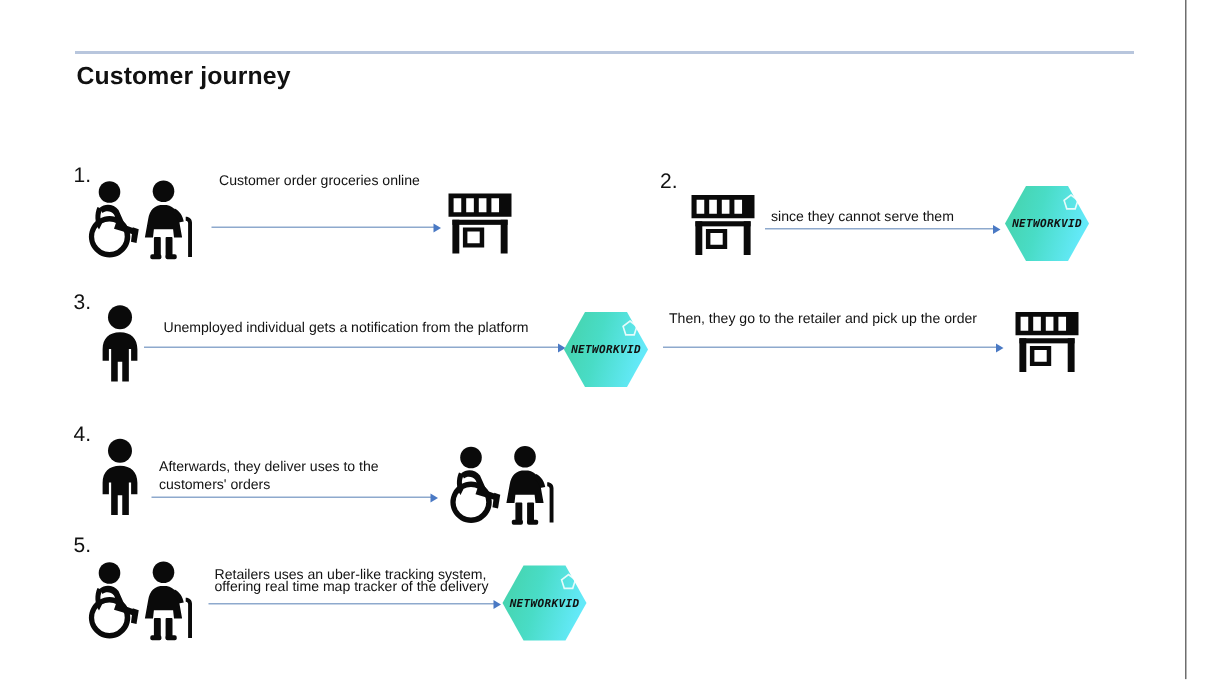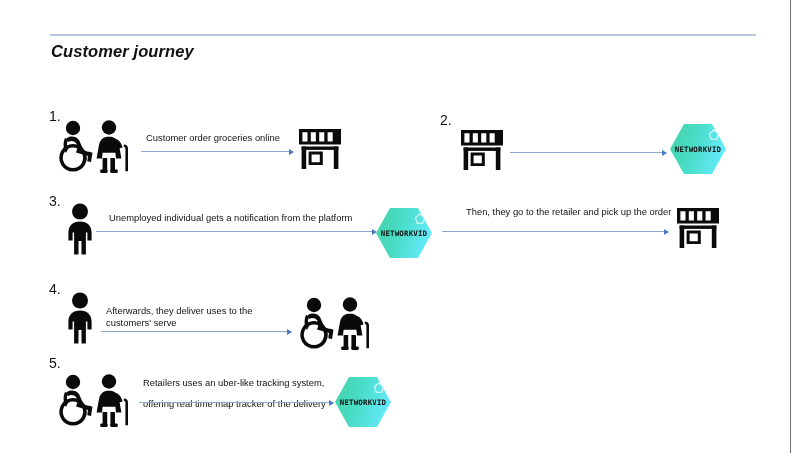--- a/index.html
+++ b/index.html
@@ -34,21 +34,20 @@
     background: #b8c6dd;
   }
   .slide-title {
     position: absolute;
     left: 51px;
     top: 42px;
     font-size: 16.5px;
     font-weight: bold;
     color: #111111;
     letter-spacing: 0.1px;
-    font-style: italic;
   }
   .step-num {
     position: absolute;
     font-size: 14px;
     color: #111111;
     font-weight: normal;
   }
   .caption {
     position: absolute;
     font-size: 9.4px;
@@ -87,20 +86,21 @@
   .nv-logo .nv-text {
     position: absolute;
     left: 50%;
     top: 50%;
     transform: translate(-50%, -50%);
     font-family: "DejaVu Sans Mono", monospace;
     font-weight: bold;
     color: #111111;
     white-space: nowrap;
     letter-spacing: 0.2px;
+    font-style: italic;
   }
 </style>
 </head>
 <body>
 
 <div id="slide">
 
   <div class="right-edge-line"></div>
 
   <div class="title-rule"></div>
@@ -133,21 +133,21 @@
         <rect x="43.2" y="51.5" width="7.4" height="3.4" rx="1.2"></rect>
         <rect x="53.4" y="51.5" width="7.4" height="3.4" rx="1.2"></rect>
 
         <path d="M59.5 21 c3.2 1.6 5.4 5 6 8.6 l-3.4 0.8 c-0.6 -2.8 -2.2 -5.2 -4.3 -6.3 Z"></path>
 
         <path d="M66.8 26.5 c2.6 0 4.2 1.6 4.2 4 l0 22.8 h-2.6 l0 -22.6 c0 -1 -0.6 -1.6 -1.6 -1.6 Z"></path>
       </g>
     </svg>
   </div>
 
-  <div class="caption" style="left:146px; top:132px; width:200px;">Customer order groceries online</div>
+  <div class="caption" style="left:146px; top:114px; width:200px;">Customer order groceries online</div>
 
   <div class="arrow" style="left:141px; top:147px; width:154px;">
     <div class="shaft" style="width:149px;"></div>
     <div class="head" style="left:148px;"></div>
   </div>
 
   <div class="icon-wrap" style="left:298px; top:127px;">
     <svg width="44" height="43" viewBox="0 0 44 43" aria-hidden="true">
       <g fill="#0a0a0a">
 
@@ -170,20 +170,21 @@
       <g fill="#0a0a0a">
         <path d="M1 2 h42 v15.5 h-42 Z M4.4 5.2 v9.3 h5.1 V5.2 Z M12.8 5.2 v9.3 h5.1 V5.2 Z M21.2 5.2 v9.3 h5.1 V5.2 Z M29.6 5.2 v9.3 h5.1 V5.2 Z"></path>
         <rect x="3.6" y="19.5" width="4.6" height="22.5"></rect>
         <rect x="35.8" y="19.5" width="4.6" height="22.5"></rect>
         <rect x="3.6" y="19.5" width="36.8" height="3.4"></rect>
         <path d="M10.6 24.6 h14.2 v13.4 h-14.2 Z M13.6 27.4 v7.8 h8.2 v-7.8 Z"></path>
       </g>
     </svg>
   </div>
 
+  <div class="caption" style="left:514px; top:138px; width:178px;">since they cannot serve them</div>
 
   <div class="arrow" style="left:510px; top:148px; width:158px;">
     <div class="shaft" style="width:153px;"></div>
     <div class="head" style="left:152px;"></div>
   </div>
 
   <div class="nv-logo" style="left:668px; top:122px; width:60px; height:54px;">
     <svg width="60" height="54" viewBox="0 0 60 54" aria-hidden="true">
       <defs>
         <linearGradient id="nvg1" x1="0" y1="0" x2="1" y2="0.25">
@@ -224,21 +225,21 @@
           <stop offset="48%" stop-color="#49dcc6"></stop>
           <stop offset="100%" stop-color="#63e9f8"></stop>
         </linearGradient>
       </defs>
       <polygon points="16,2 44,2 58,27 44,52 16,52 2,27" fill="url(#nvg2)"></polygon>
       <path d="M46 8 l4.6 3.6 l-1.8 5.6 h-5.6 l-1.8 -5.6 Z" fill="none" stroke="#ffffff" stroke-width="1.1" opacity="0.85"></path>
     </svg>
     <div class="nv-text" style="font-size:7.4px;">NETWORKVID</div>
   </div>
 
-  <div class="caption" style="left:446px; top:206px; width:270px;margin-left:20px;">Then, they go to the retailer and pick up the order</div>
+  <div class="caption" style="left:446px; top:206px; width:270px;">Then, they go to the retailer and pick up the order</div>
 
   <div class="arrow" style="left:442px; top:227px; width:228px;">
     <div class="shaft" style="width:223px;"></div>
     <div class="head" style="left:222px;"></div>
   </div>
 
   <div class="icon-wrap" style="left:676px; top:206px;">
     <svg width="44" height="43" viewBox="0 0 44 43" aria-hidden="true">
       <g fill="#0a0a0a">
         <path d="M1 2 h42 v15.5 h-42 Z M4.4 5.2 v9.3 h5.1 V5.2 Z M12.8 5.2 v9.3 h5.1 V5.2 Z M21.2 5.2 v9.3 h5.1 V5.2 Z M29.6 5.2 v9.3 h5.1 V5.2 Z"></path>
@@ -255,21 +256,21 @@
   <div class="icon-wrap" style="left:63px; top:292px;">
     <svg width="34" height="52" viewBox="0 0 34 52" aria-hidden="true">
       <g fill="#0a0a0a">
         <circle cx="17" cy="8.5" r="8"></circle>
         <path d="M17 18.5 c-7.4 0 -11.6 4.2 -11.6 11.4 l0 7.6 h4.2 l0 -7.9 h1.5 l0 21.8 h4.4 l0 -13.3 h3 l0 13.3 h4.4 l0 -21.8 h1.5 l0 7.9 h4.2 l0 -7.6 c0 -7.2 -4.2 -11.4 -11.6 -11.4 Z"></path>
       </g>
     </svg>
   </div>
 
   <div class="caption" style="left:106px; top:305px; width:180px;">Afterwards, they deliver uses to the</div>
-  <div class="caption" style="left:106px; top:317px; width:180px;">customers' serve</div>
+  <div class="caption" style="left:106px; top:317px; width:180px;">customers' orders</div>
 
   <div class="arrow" style="left:101px; top:310px; width:192px;">
     <div class="shaft" style="width:187px; top:21px;"></div>
     <div class="head" style="left:186px; top:18.5px;"></div>
   </div>
 
   <div class="icon-wrap" style="left:298px; top:295px;">
     <svg width="78" height="56" viewBox="0 0 78 56" aria-hidden="true">
       <g fill="#0a0a0a">
         <circle cx="16" cy="10" r="7.2"></circle>
@@ -307,21 +308,21 @@
         <rect x="53.4" y="40" width="4.6" height="14" rx="0.6"></rect>
         <rect x="43.2" y="51.5" width="7.4" height="3.4" rx="1.2"></rect>
         <rect x="53.4" y="51.5" width="7.4" height="3.4" rx="1.2"></rect>
         <path d="M59.5 21 c3.2 1.6 5.4 5 6 8.6 l-3.4 0.8 c-0.6 -2.8 -2.2 -5.2 -4.3 -6.3 Z"></path>
         <path d="M66.8 26.5 c2.6 0 4.2 1.6 4.2 4 l0 22.8 h-2.6 l0 -22.6 c0 -1 -0.6 -1.6 -1.6 -1.6 Z"></path>
       </g>
     </svg>
   </div>
 
   <div class="caption" style="left:143px; top:377px; width:230px;">Retailers uses an uber-like tracking system,</div>
-  <div class="caption" style="left:143px; top:398px; width:230px;">offering real time map tracker of the delivery</div>
+  <div class="caption" style="left:143px; top:385px; width:230px;">offering real time map tracker of the delivery</div>
 
   <div class="arrow" style="left:139px; top:398px; width:196px;">
     <div class="shaft" style="width:191px;"></div>
     <div class="head" style="left:190px;"></div>
   </div>
 
   <div class="nv-logo" style="left:333px; top:375px; width:60px; height:54px;">
     <svg width="60" height="54" viewBox="0 0 60 54" aria-hidden="true">
       <defs>
         <linearGradient id="nvg3" x1="0" y1="0" x2="1" y2="0.25">

